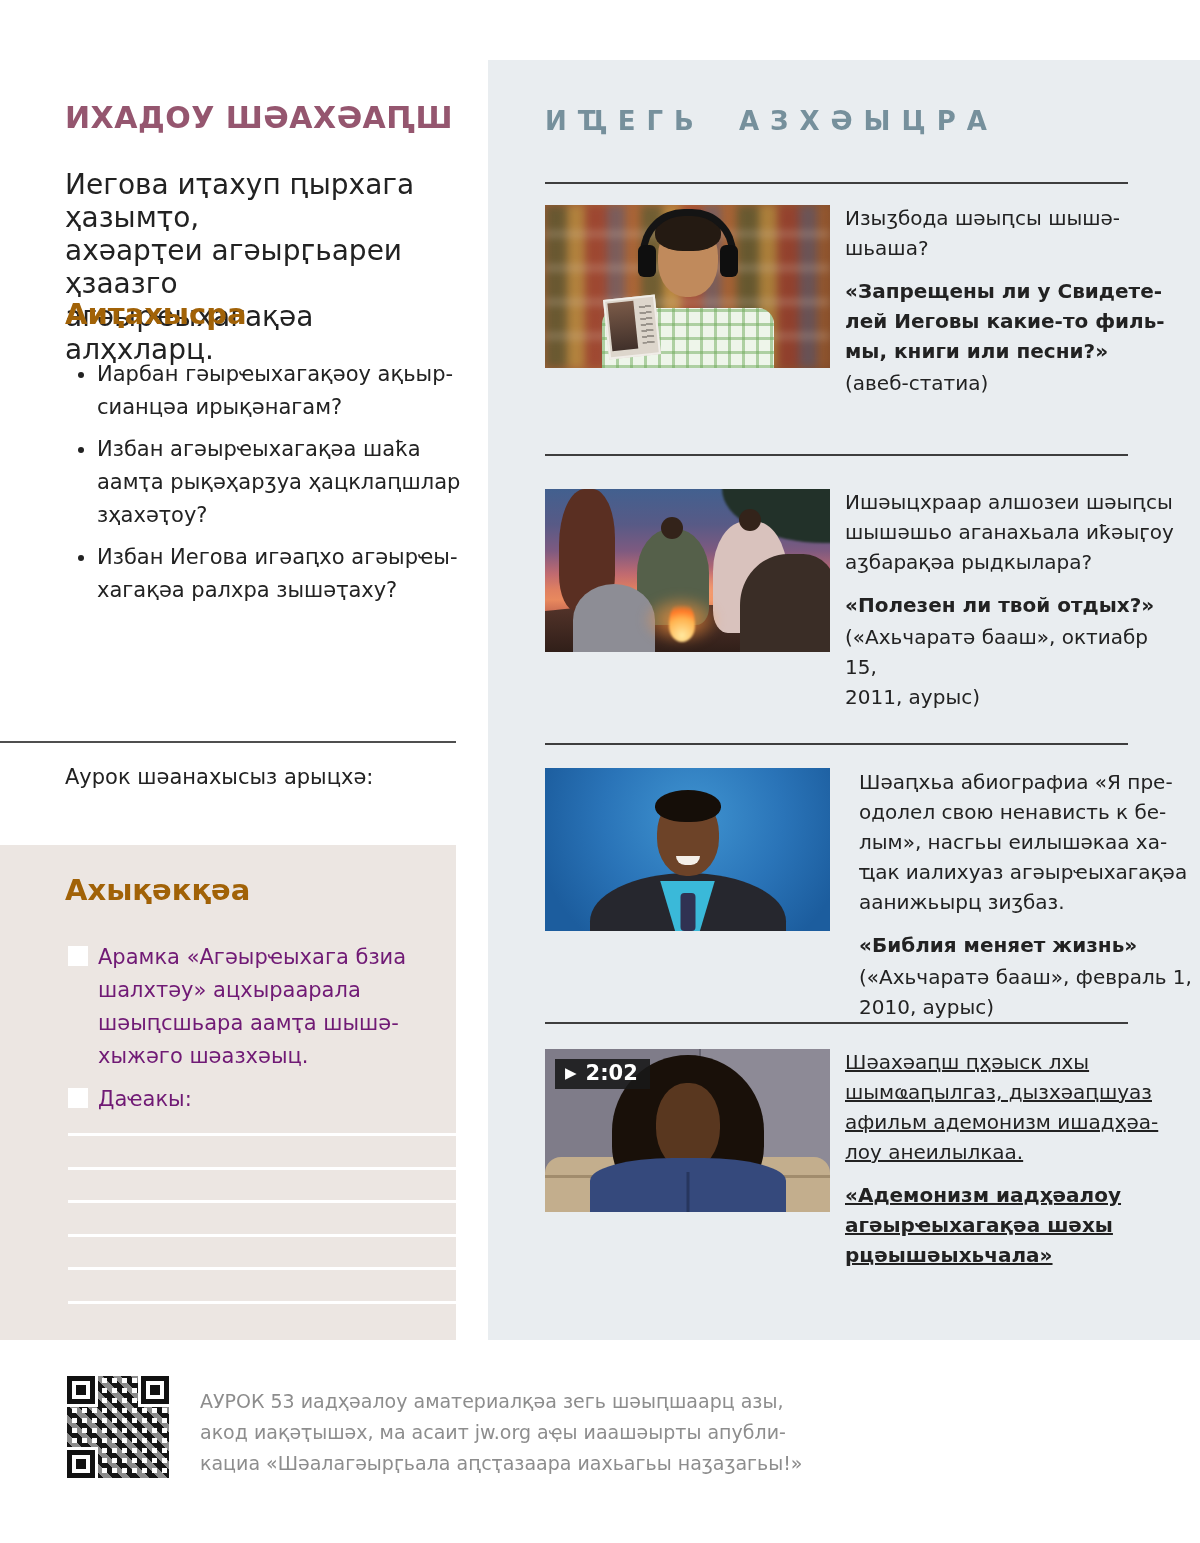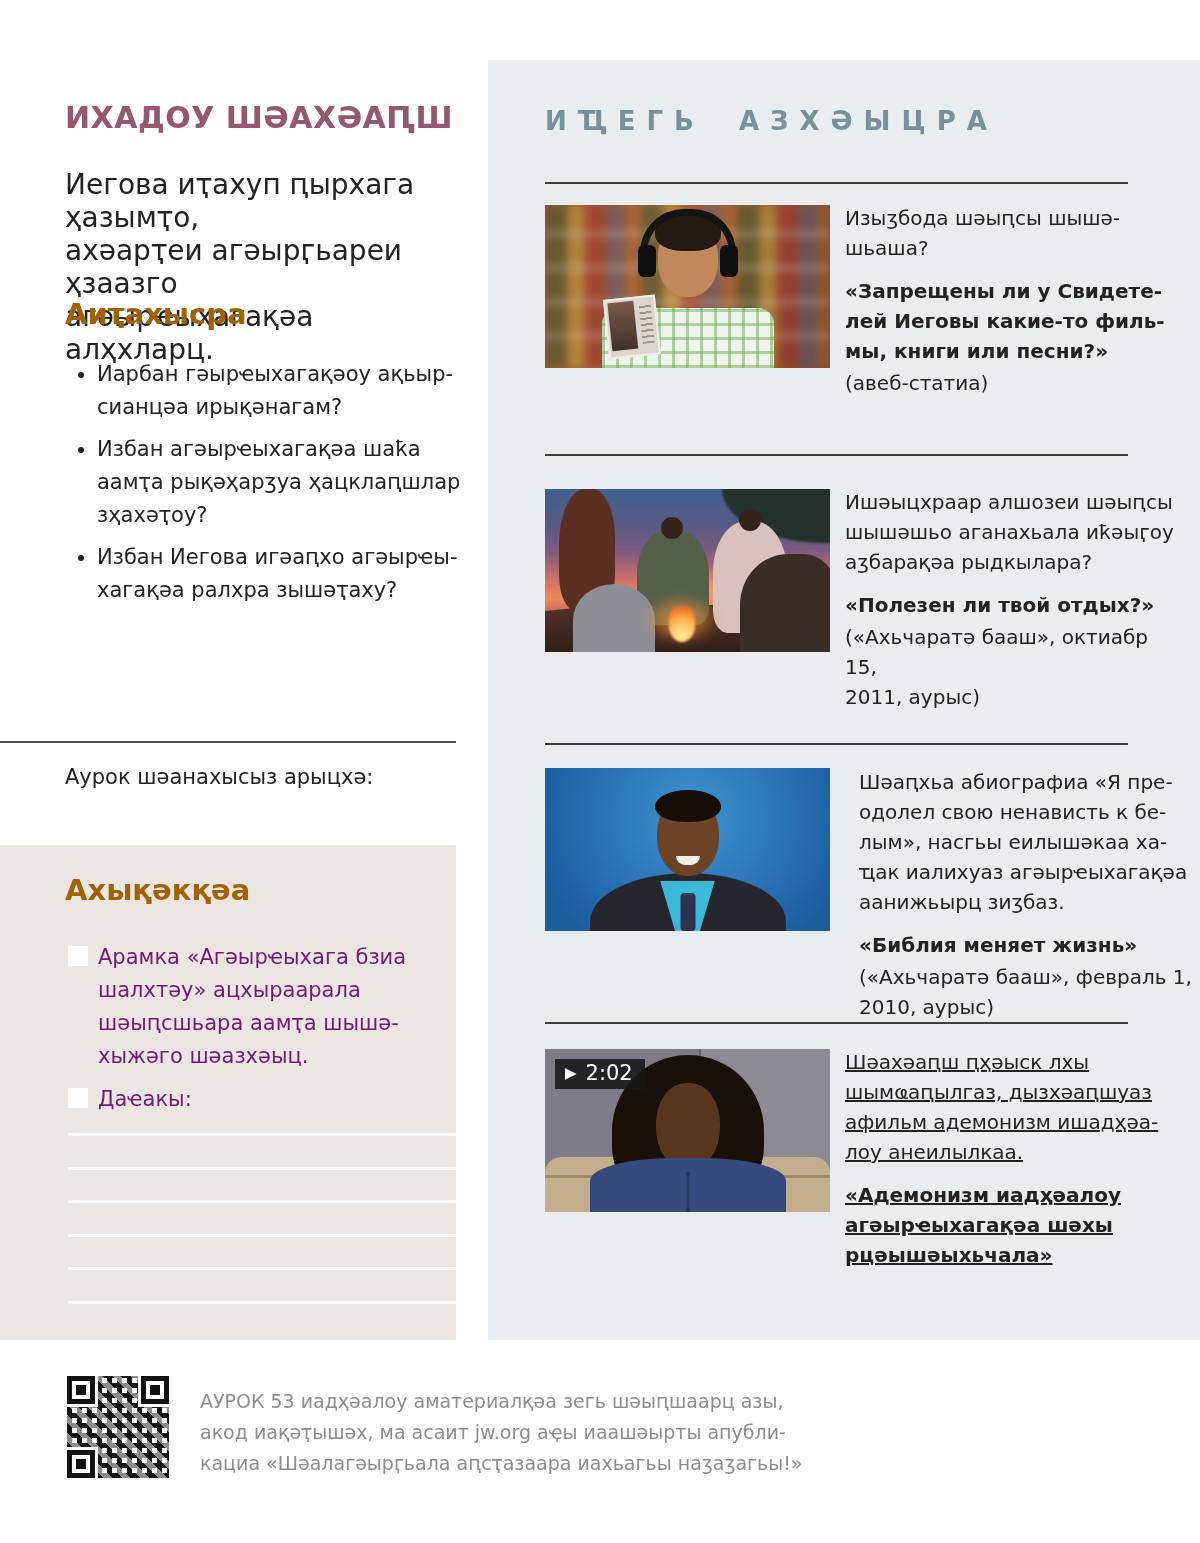--- a/index.html
+++ b/index.html
@@ -168,21 +168,21 @@
   .w-face { position:absolute; left:50%; transform:translateX(-50%); top:34px; width:64px; height:86px;
     background:#59371f; border-radius:47%; }
   .w-body { position:absolute; left:50%; transform:translateX(-50%); bottom:0; width:196px; height:54px;
     background:#35497c; border-radius:42% 42% 0 0; }
   .w-zip { position:absolute; left:50%; transform:translateX(-50%); bottom:0; width:3px; height:40px; background:#27365e; }
   .badge {
     position:absolute; left:10px; top:10px; display:flex; align-items:center; gap:9px;
     background:rgba(24,24,24,.88); color:#fff; padding:4px 12px 5px 10px;
   }
   .badge .play { font-size:15px; line-height:1; }
-  .badge .dur { font-size:21px; font-weight:normal; line-height:1; }
+  .badge .dur { font-size:21px; font-weight:bold; line-height:1; }
 
   
   .qr { position:absolute; left:65px; top:1374px; width:106px; height:106px; background:#fff; }
   .qr-noise { position:absolute; inset:2px;
     background:
       repeating-linear-gradient(45deg, rgba(255,255,255,.5) 0 6px, transparent 6px 13px),
       repeating-linear-gradient(90deg, #161616 0 5px, transparent 5px 10px),
       repeating-linear-gradient(0deg, #161616 0 5px, #fff 5px 10px);
   }
   .qr-finder { position:absolute; width:28px; height:28px; background:#fff; border:5px solid #111;

